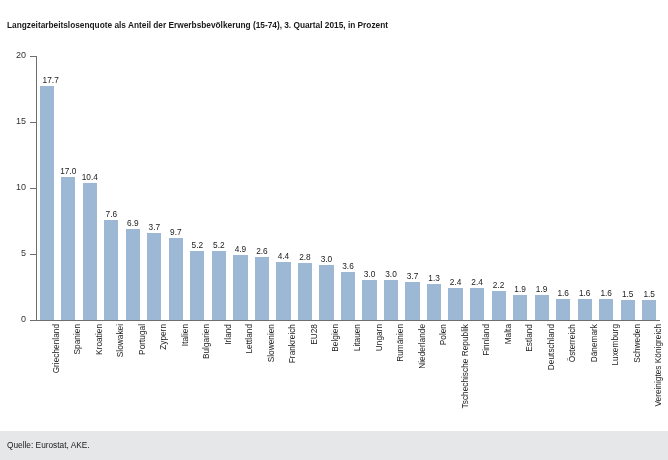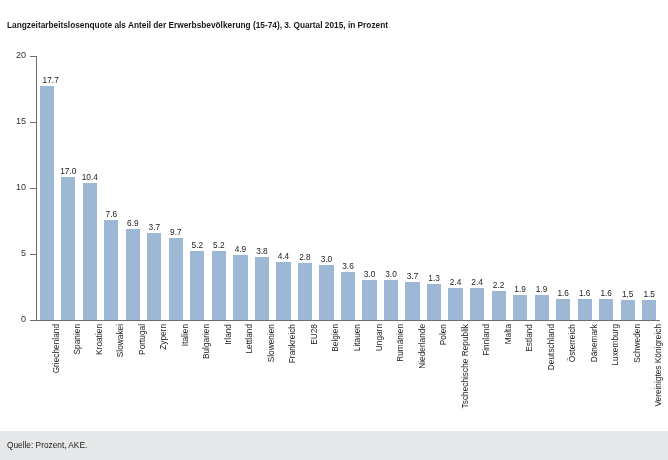--- a/index.html
+++ b/index.html
@@ -193,21 +193,21 @@
         <div class="bar-value" style="left: 106.345px; width: 24px; top: 165.88px;">3.7</div>
         <div class="bar" style="left: 132.761px; width: 14.2014px; height: 81.84px; background: rgb(156, 184, 212);"></div>
         <div class="bar-value" style="left: 127.862px; width: 24px; top: 171.16px;">9.7</div>
         <div class="bar" style="left: 154.279px; width: 14.2014px; height: 68.64px; background: rgb(156, 184, 212);"></div>
         <div class="bar-value" style="left: 149.379px; width: 24px; top: 184.36px;">5.2</div>
         <div class="bar" style="left: 175.796px; width: 14.2014px; height: 68.64px; background: rgb(156, 184, 212);"></div>
         <div class="bar-value" style="left: 170.897px; width: 24px; top: 184.36px;">5.2</div>
         <div class="bar" style="left: 197.313px; width: 14.2014px; height: 64.68px; background: rgb(156, 184, 212);"></div>
         <div class="bar-value" style="left: 192.414px; width: 24px; top: 188.32px;">4.9</div>
         <div class="bar" style="left: 218.83px; width: 14.2014px; height: 63.36px; background: rgb(156, 184, 212);"></div>
-        <div class="bar-value" style="left: 213.931px; width: 24px; top: 189.64px;">3.8</div>
+        <div class="bar-value" style="left: 213.931px; width: 24px; top: 189.64px;">2.6</div>
         <div class="bar" style="left: 240.348px; width: 14.2014px; height: 58.08px; background: rgb(156, 184, 212);"></div>
         <div class="bar-value" style="left: 235.448px; width: 24px; top: 194.92px;">4.4</div>
         <div class="bar" style="left: 261.865px; width: 14.2014px; height: 56.76px; background: rgb(156, 184, 212);"></div>
         <div class="bar-value" style="left: 256.966px; width: 24px; top: 196.24px;">2.8</div>
         <div class="bar" style="left: 283.382px; width: 14.2014px; height: 55.44px; background: rgb(156, 184, 212);"></div>
         <div class="bar-value" style="left: 278.483px; width: 24px; top: 197.56px;">3.0</div>
         <div class="bar" style="left: 304.899px; width: 14.2014px; height: 47.52px; background: rgb(156, 184, 212);"></div>
         <div class="bar-value" style="left: 300px; width: 24px; top: 205.48px;">3.6</div>
         <div class="bar" style="left: 326.417px; width: 14.2014px; height: 39.6px; background: rgb(156, 184, 212);"></div>
         <div class="bar-value" style="left: 321.517px; width: 24px; top: 213.4px;">3.0</div>
@@ -265,16 +265,16 @@
         <div class="cat-label" style="left: 545.655px;">Deutschland</div>
         <div class="cat-label" style="left: 567.172px;">Österreich</div>
         <div class="cat-label" style="left: 588.69px;">Dänemark</div>
         <div class="cat-label" style="left: 610.207px;">Luxemburg</div>
         <div class="cat-label" style="left: 631.724px;">Schweden</div>
         <div class="cat-label" style="left: 653.241px;">Vereinigtes Königreich</div>
       </div>
   </div>
 
   <div class="footer">
-    <div class="source">Quelle: Prozent, AKE.</div>
+    <div class="source">Quelle: Eurostat, AKE.</div>
   </div>
 
 </div>
 
 </body></html>

